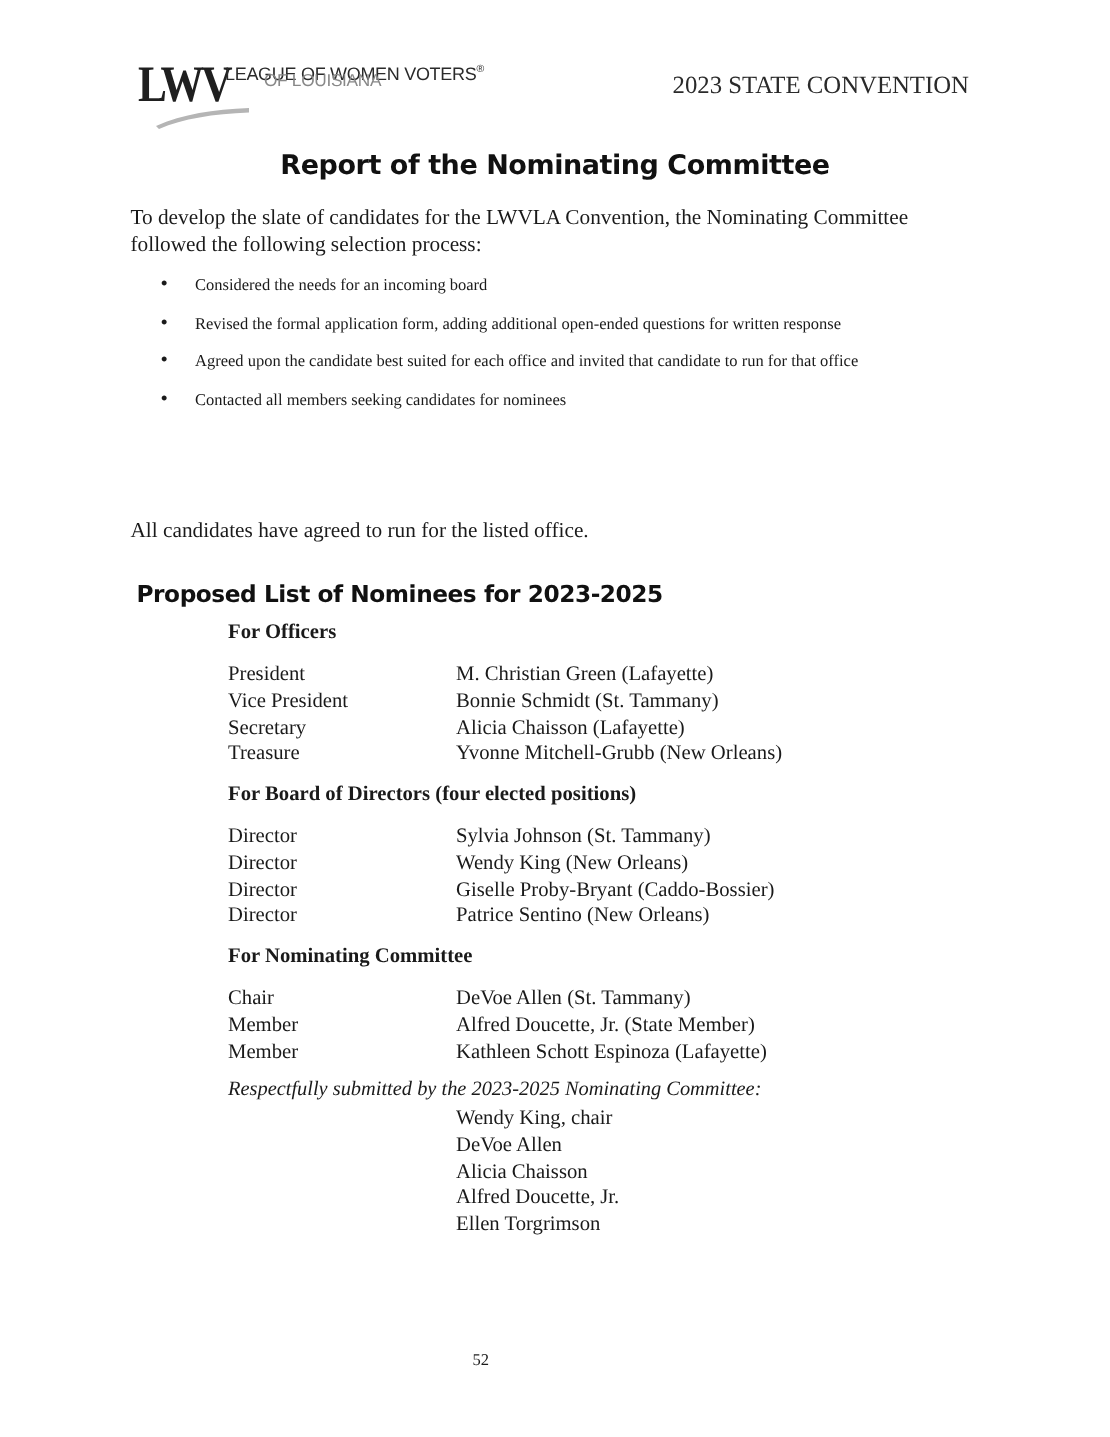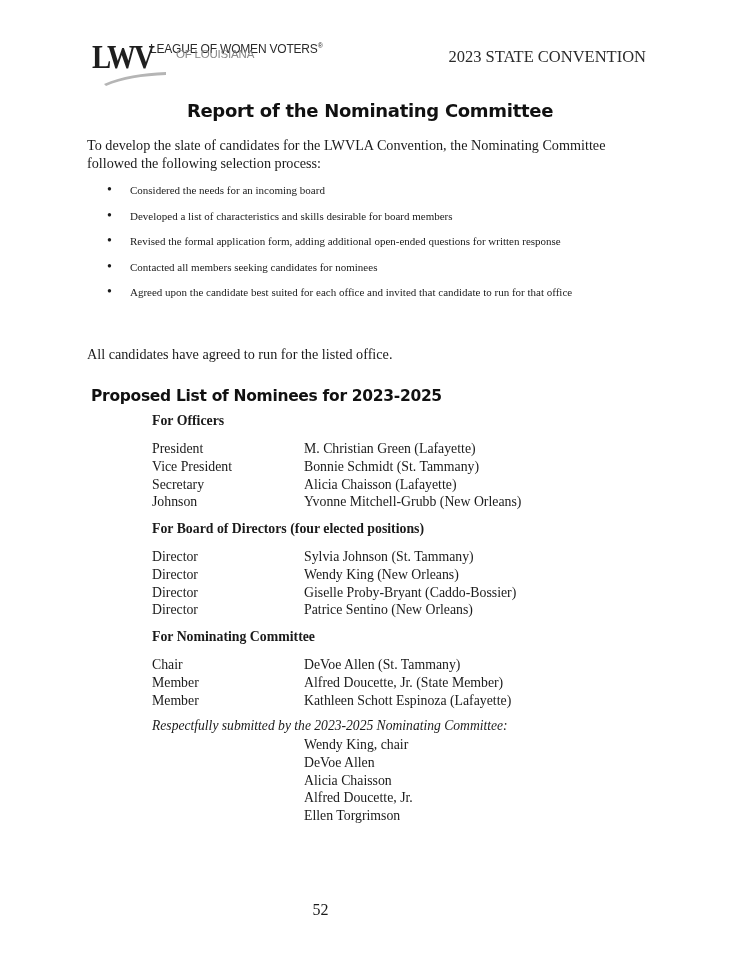--- a/index.html
+++ b/index.html
@@ -64,56 +64,55 @@
       position: absolute; left: 152px; font-size: 13.8px; line-height: 17.6px; white-space: nowrap;
     }
     .row .role { display: inline-block; width: 152px; }
     .signoff {
       position: absolute; left: 152px; top: 718px; font-style: italic; font-size: 13.6px;
     }
     .signers {
       position: absolute; left: 304px; top: 736px; font-size: 13.8px; line-height: 17.8px;
     }
     .page-number {
-      position: absolute; left: 0; width: 641px; top: 901px; text-align: center; font-size: 16px;
+      position: absolute; left: 0; width: 641px; top: 901px; text-align: center; font-size: 11px;
     }
   </style>
 </head>
 <body>
 
 <div class="logo">
   <span class="lwv">LWV</span>
   <svg class="swoosh" viewBox="0 0 66 16">
     <path d="M2 14 C 20 6, 40 3, 64 2 L 64 5 C 40 6, 20 9, 4 16 Z" fill="#b5b5b5"></path>
   </svg>
   <span class="line1"><span>LEAGUE OF WOMEN VOTERS</span><sup style="font-size:7px">®</sup></span>
   <span class="line2">OF LOUISIANA</span>
 </div>
 <div class="header-right">2023 STATE CONVENTION</div>
 
 <h1 class="title" style="margin:0">Report of the Nominating Committee</h1>
 <p class="intro" style="margin:0">To develop the slate of candidates for the LWVLA Convention, the Nominating Committee followed the following selection process:</p>
 
 <ul class="process">
   <li>Considered the needs for an incoming board</li>
-  <li>Developed a list of characteristics and skills desirable for board members</li>
   <li>Revised the formal application form, adding additional open-ended questions for written response</li>
+  <li>Agreed upon the candidate best suited for each office and invited that candidate to run for that office</li>
   <li>Contacted all members seeking candidates for nominees</li>
-  <li>Agreed upon the candidate best suited for each office and invited that candidate to run for that office</li>
 </ul>
 
 <p class="closing" style="margin:0">All candidates have agreed to run for the listed office.</p>
 
 <h2 class="section-heading" style="margin:4px">Proposed List of Nominees for 2023-2025</h2>
 
 <div class="group-head" style="top:413px">For Officers</div>
 <div class="row" style="top:440px"><span class="role">President</span><span>M. Christian Green (Lafayette)</span></div>
 <div class="row" style="top:458px"><span class="role">Vice President</span><span>Bonnie Schmidt (St. Tammany)</span></div>
 <div class="row" style="top:476px"><span class="role">Secretary</span><span>Alicia Chaisson (Lafayette)</span></div>
-<div class="row" style="top:493px"><span class="role">Johnson</span><span>Yvonne Mitchell-Grubb (New Orleans)</span></div>
+<div class="row" style="top:493px"><span class="role">Treasure</span><span>Yvonne Mitchell-Grubb (New Orleans)</span></div>
 
 <div class="group-head" style="top:521px">For Board of Directors (four elected positions)</div>
 <div class="row" style="top:548px"><span class="role">Director</span><span>Sylvia Johnson (St. Tammany)</span></div>
 <div class="row" style="top:566px"><span class="role">Director</span><span>Wendy King (New Orleans)</span></div>
 <div class="row" style="top:584px"><span class="role">Director</span><span>Giselle Proby-Bryant (Caddo-Bossier)</span></div>
 <div class="row" style="top:601px"><span class="role">Director</span><span>Patrice Sentino (New Orleans)</span></div>
 
 <div class="group-head" style="top:629px">For Nominating Committee</div>
 <div class="row" style="top:656px"><span class="role">Chair</span><span>DeVoe Allen (St. Tammany)</span></div>
 <div class="row" style="top:674px"><span class="role">Member</span><span>Alfred Doucette, Jr. (State Member)</span></div>

